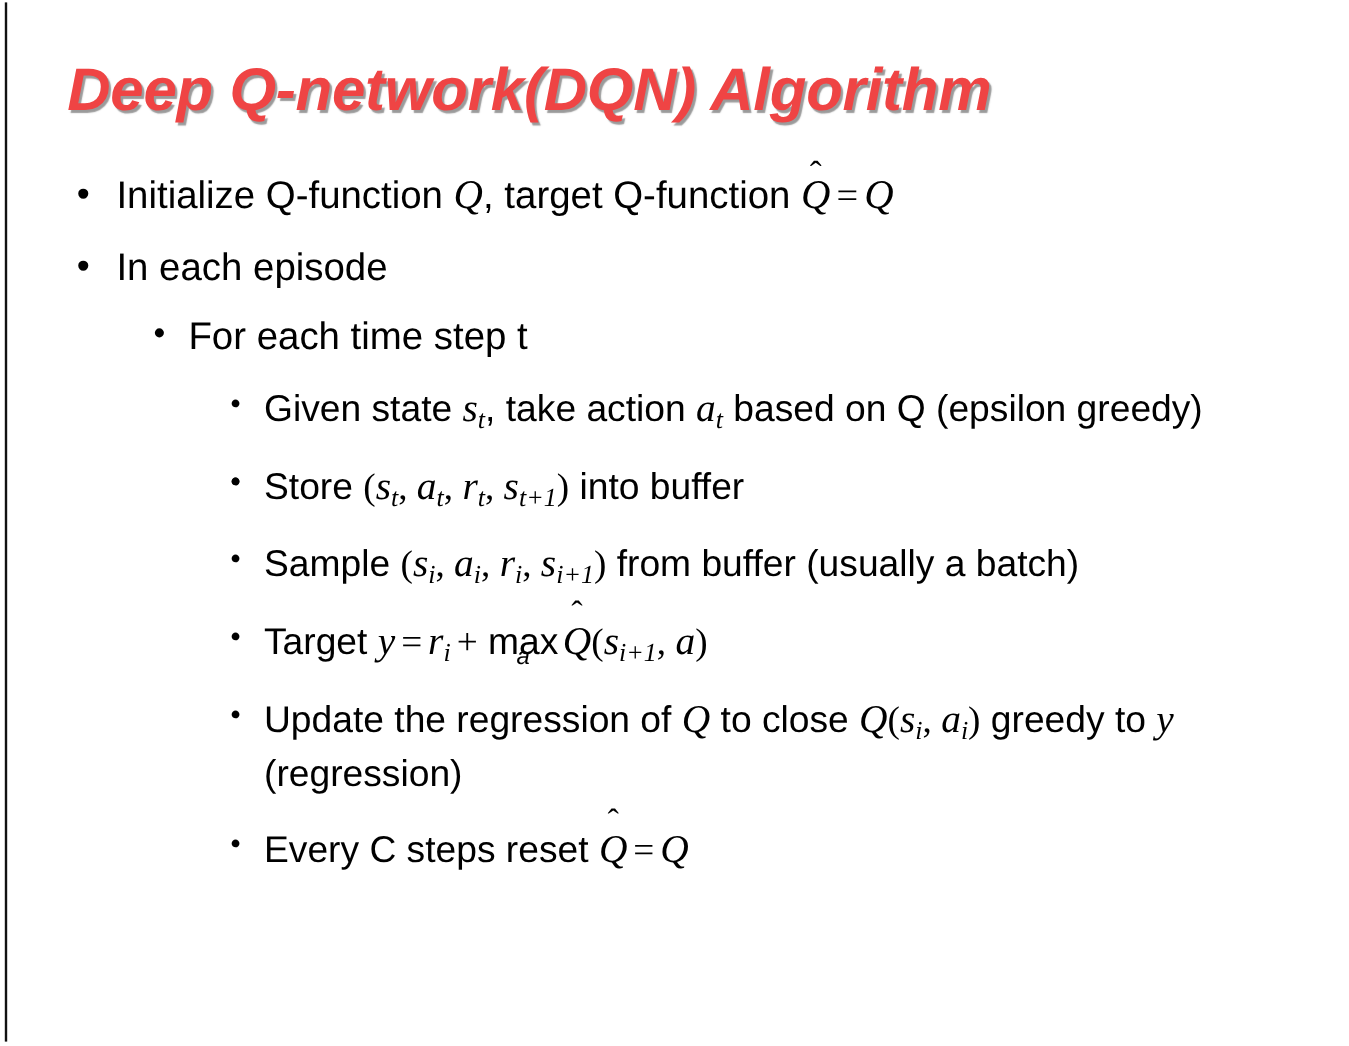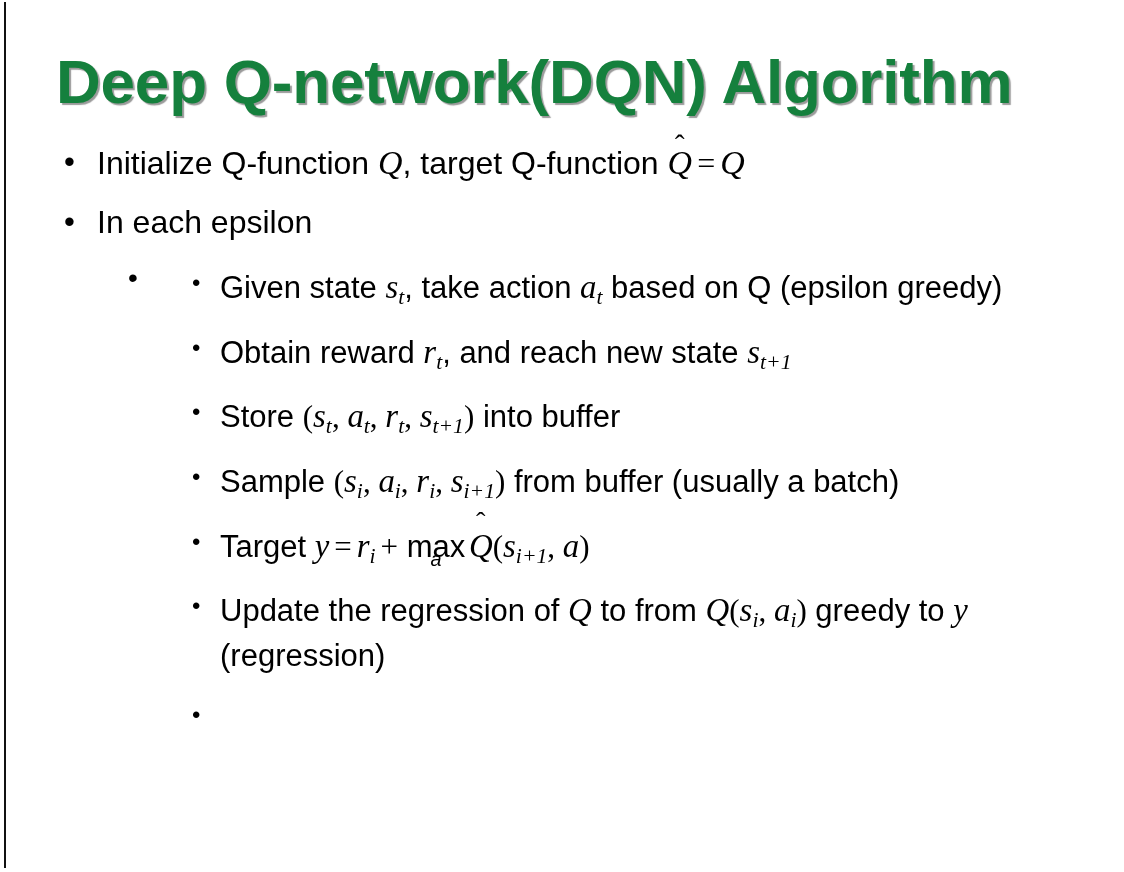--- a/index.html
+++ b/index.html
@@ -28,26 +28,27 @@
     top: 2px;
     width: 2px;
     height: 866px;
     background: #111111;
   }
 
   .slide-title {
     position: absolute;
     left: 56px;
     top: 46px;
-    font-size: 62px;
+    font-size: 50px;
     font-weight: 700;
     letter-spacing: -0.2px;
-    color: #15803d;
+    color: #ef4444;
     text-shadow: 2px 2px 1px rgba(120,120,120,0.75);
     white-space: nowrap;
+    font-style: italic;
   }
 
   .body-area {
     position: absolute;
     left: 0;
     top: 146px;
     width: 1124px;
   }
 
   .bullet-line {
@@ -166,55 +167,56 @@
 
   <div class="body-area">
 
     <div class="bullet-line lvl1">
       <span class="dot">•</span>
       <span class="txt"><span>Initialize Q-function </span><span class="m">Q</span><span>, target Q-function </span><span class="qhat"><span class="hat">̂</span><span>Q</span></span><span class="op">=</span><span class="m">Q</span></span>
     </div>
 
     <div class="bullet-line lvl1">
       <span class="dot">•</span>
-      <span class="txt">In each epsilon</span>
+      <span class="txt">In each episode</span>
     </div>
 
     <div class="bullet-line lvl2">
       <span class="dot">•</span>
+      <span class="txt">For each time step t</span>
     </div>
 
     <div class="bullet-line lvl3">
       <span class="dot">•</span>
       <span class="txt"><span>Given state </span><span class="m"><span>s</span><sub>t</sub></span><span>, take action </span><span class="m"><span>a</span><sub>t</sub></span><span> based on Q (epsilon greedy)</span></span>
     </div>
 
     <div class="bullet-line lvl3">
       <span class="dot">•</span>
-      <span class="txt"><span>Obtain reward </span><span class="m"><span>r</span><sub>t</sub></span><span>, and reach new state </span><span class="m"><span>s</span><sub>t+1</sub></span></span>
     </div>
 
     <div class="bullet-line lvl3">
       <span class="dot">•</span>
       <span class="txt"><span>Store </span><span class="mr">(</span><span class="m"><span>s</span><sub>t</sub></span><span class="mr">, </span><span class="m"><span>a</span><sub>t</sub></span><span class="mr">, </span><span class="m"><span>r</span><sub>t</sub></span><span class="mr">, </span><span class="m"><span>s</span><sub>t+1</sub></span><span class="mr">)</span><span> into buffer</span></span>
     </div>
 
     <div class="bullet-line lvl3">
       <span class="dot">•</span>
       <span class="txt"><span>Sample </span><span class="mr">(</span><span class="m"><span>s</span><sub>i</sub></span><span class="mr">, </span><span class="m"><span>a</span><sub>i</sub></span><span class="mr">, </span><span class="m"><span>r</span><sub>i</sub></span><span class="mr">, </span><span class="m"><span>s</span><sub>i+1</sub></span><span class="mr">)</span><span> from buffer (usually a batch)</span></span>
     </div>
 
     <div class="bullet-line lvl3">
       <span class="dot">•</span>
       <span class="txt"><span>Target </span><span class="m">y</span><span class="op">=</span><span class="m"><span>r</span><sub>i</sub></span><span class="op">+</span><span class="underop"><span class="opname">max</span><span class="opsub">a</span></span><span class="qhat"><span class="hat">̂</span><span>Q</span></span><span class="mr">(</span><span class="m"><span>s</span><sub>i+1</sub></span><span class="mr">, </span><span class="m">a</span><span class="mr">)</span></span>
     </div>
 
     <div class="bullet-line lvl3">
       <span class="dot">•</span>
-      <span class="txt"><span>Update the regression of </span><span class="m">Q</span><span> to from </span><span class="m">Q</span><span class="mr">(</span><span class="m"><span>s</span><sub>i</sub></span><span class="mr">, </span><span class="m"><span>a</span><sub>i</sub></span><span class="mr">)</span><span> greedy to </span><span class="m">y</span><span> (regression)</span></span>
-    </div>
-
-    <div class="bullet-line lvl3">
-      <span class="dot">•</span>
+      <span class="txt"><span>Update the regression of </span><span class="m">Q</span><span> to close </span><span class="m">Q</span><span class="mr">(</span><span class="m"><span>s</span><sub>i</sub></span><span class="mr">, </span><span class="m"><span>a</span><sub>i</sub></span><span class="mr">)</span><span> greedy to </span><span class="m">y</span><span> (regression)</span></span>
+    </div>
+
+    <div class="bullet-line lvl3">
+      <span class="dot">•</span>
+      <span class="txt"><span>Every C steps reset </span><span class="qhat"><span class="hat">̂</span><span>Q</span></span><span class="op">=</span><span class="m">Q</span></span>
     </div>
 
   </div>
 </div>
 
 </body></html>

